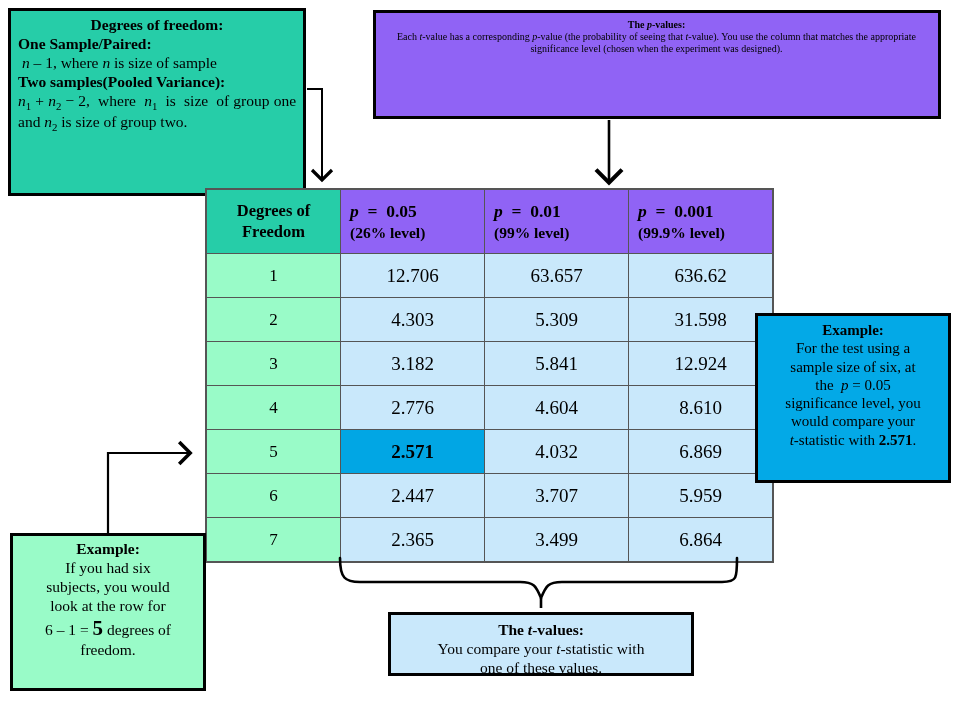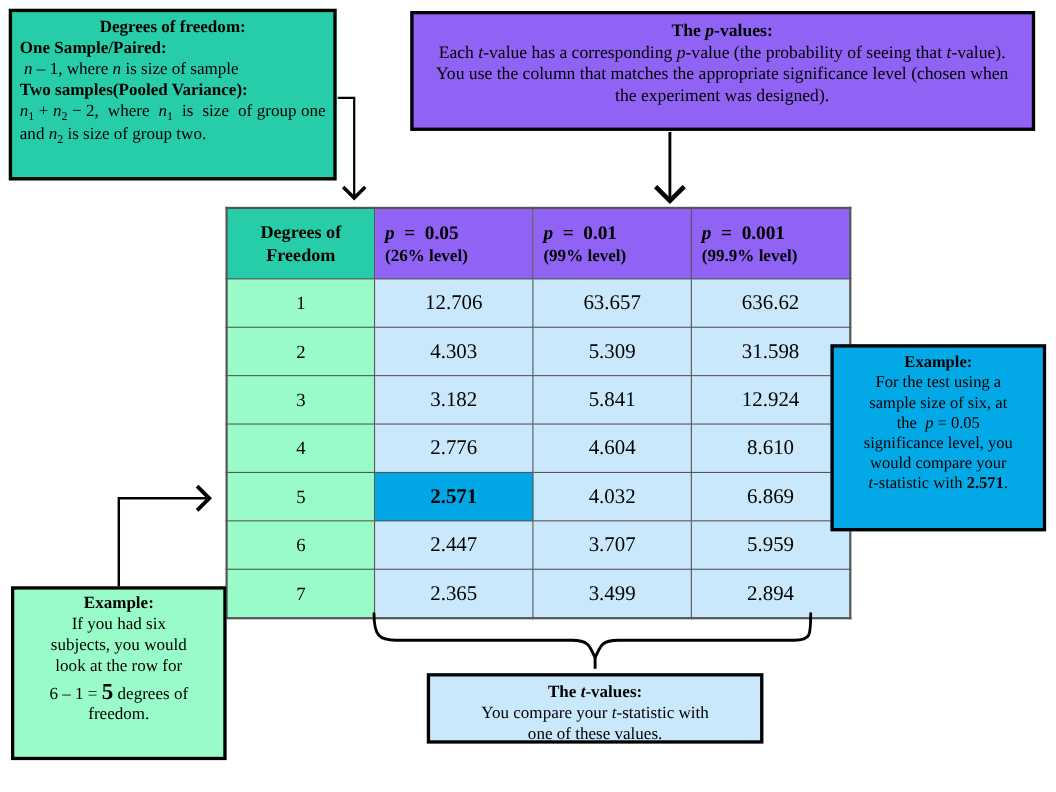--- a/index.html
+++ b/index.html
@@ -16,34 +16,34 @@
     box-sizing:border-box;
     text-align:center;
     line-height:1.22;
   }
   i{font-style:italic;}
   b{font-weight:bold;}
   sub{font-size:70%;}
 
   
   #dof-box{
-    left:8px;top:8px;width:298px;height:156px;
+    left:8px;top:8px;width:298px;height:188px;
     background:#26cda8;
     font-size:15.5px;
     padding:5px 7px 0 7px;
     text-align:left;
   }
   #dof-box .ctr{text-align:center;}
   #dof-box .just{text-align:justify;}
 
   
   #pval-box{
     left:373px;top:10px;width:568px;height:109px;
     background:#9063f5;
-    font-size:16px;
+    font-size:10px;
     padding:6px 13px 0 12px;
   }
 
   
   #ttable{
     position:absolute;left:205px;top:188px;
     border-collapse:collapse;
     border:2px solid #555;
   }
   #ttable td,#ttable th{
@@ -197,21 +197,21 @@
     <tr>
       <td class="dfc">6</td>
       <td class="vc">2.447</td>
       <td class="vc">3.707</td>
       <td class="vc">5.959</td>
     </tr>
     <tr>
       <td class="dfc">7</td>
       <td class="vc">2.365</td>
       <td class="vc">3.499</td>
-      <td class="vc">2.894</td>
+      <td class="vc">6.864</td>
     </tr>
   </tbody>
 </table>
 
 <div class="box" id="ex-right">
   <div><b>Example:</b></div>
   <div>For the test using a</div>
   <div>sample size of six, at</div>
   <div>the&nbsp; <i>p</i> = 0.05</div>
   <div>significance level, you</div>

